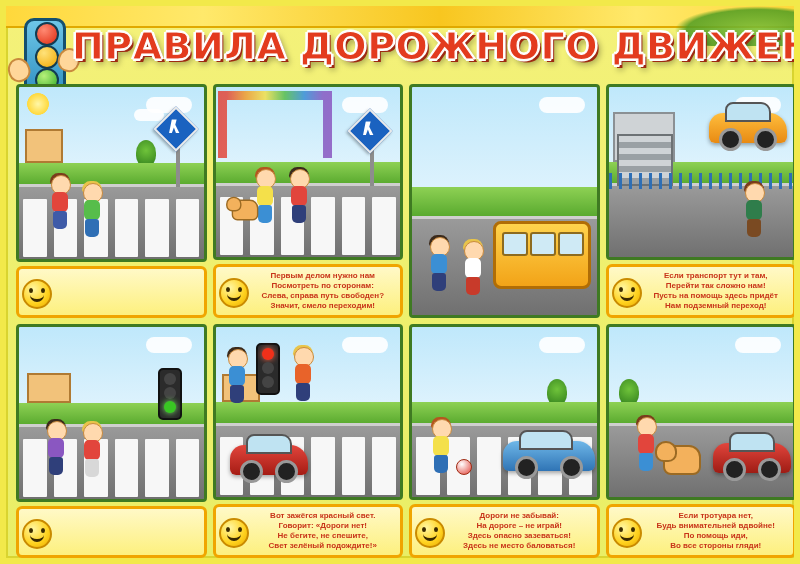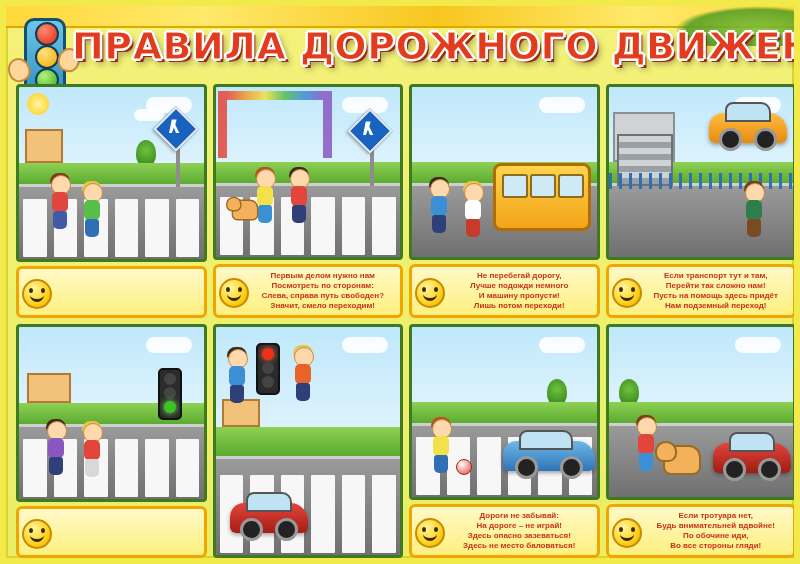--- a/index.html
+++ b/index.html
@@ -537,29 +537,20 @@
           <div class="torso" style="background:#3b8fd4;"></div>
           <div class="legs" style="background:#2f3f7a;"></div>
         </div>
         <div class="kid" style="left:48px;bottom:20px;">
           <div class="hair" style="background:#e8c44a;"></div>
           <div class="head"></div>
           <div class="torso" style="background:#ffffff;"></div>
           <div class="legs" style="background:#c83a2a;"></div>
         </div>
       </div>
-      <div class="caption">
-        <span class="smiley">
-            <span class="mouth"></span>
-          </span>
-        <p>Не перебегай дорогу,
-Лучше подожди немного
-И машину пропусти!
-Лишь потом переходи!</p>
-      </div>
     </div>
 
     <div class="panel">
       <div class="scene">
         <div class="cloud c1"></div>
         <div class="bldg" style="left:4px;width:58px;height:46px;background:#cfd3d6;border-color:#8b9094;"></div>
         <div class="grass"></div>
         <div class="road"></div>
         <div class="stairs"></div>
         <div class="fence"></div>
@@ -655,20 +646,29 @@
           <div class="head"></div>
           <div class="torso" style="background:#e8632a;"></div>
           <div class="legs" style="background:#2f3f7a;"></div>
         </div>
         <div class="car" style="left:14px;bottom:22px;background:linear-gradient(180deg,#e2453c,#a51c14);">
           <div class="cab"></div>
           <div class="wheel" style="left:10px;"></div>
           <div class="wheel" style="right:10px;"></div>
         </div>
       </div>
+      <div class="caption">
+        <span class="smiley">
+            <span class="mouth"></span>
+          </span>
+        <p>Вот зажёгся красный свет.
+Говорит: «Дороги нет!
+Не бегите, не спешите,
+Свет зелёный подождите!»</p>
+      </div>
     </div>
 
     <div class="panel">
       <div class="scene">
         <div class="cloud c1"></div>
         <div class="tree" style="right:30px;"></div>
         <div class="grass"></div>
         <div class="road"></div>
         <div class="zebra">
             <i></i>
@@ -722,19 +722,19 @@
         <div class="dog" style="left:54px;bottom:22px;">
             <div class="h"></div>
           </div>
       </div>
       <div class="caption">
         <span class="smiley">
             <span class="mouth"></span>
           </span>
         <p>Если тротуара нет,
 Будь внимательней вдвойне!
-По обочине иди,
+По помощь иди,
 Во все стороны гляди!</p>
       </div>
     </div>
 
   </div>
 </div>
 
 </body></html>

